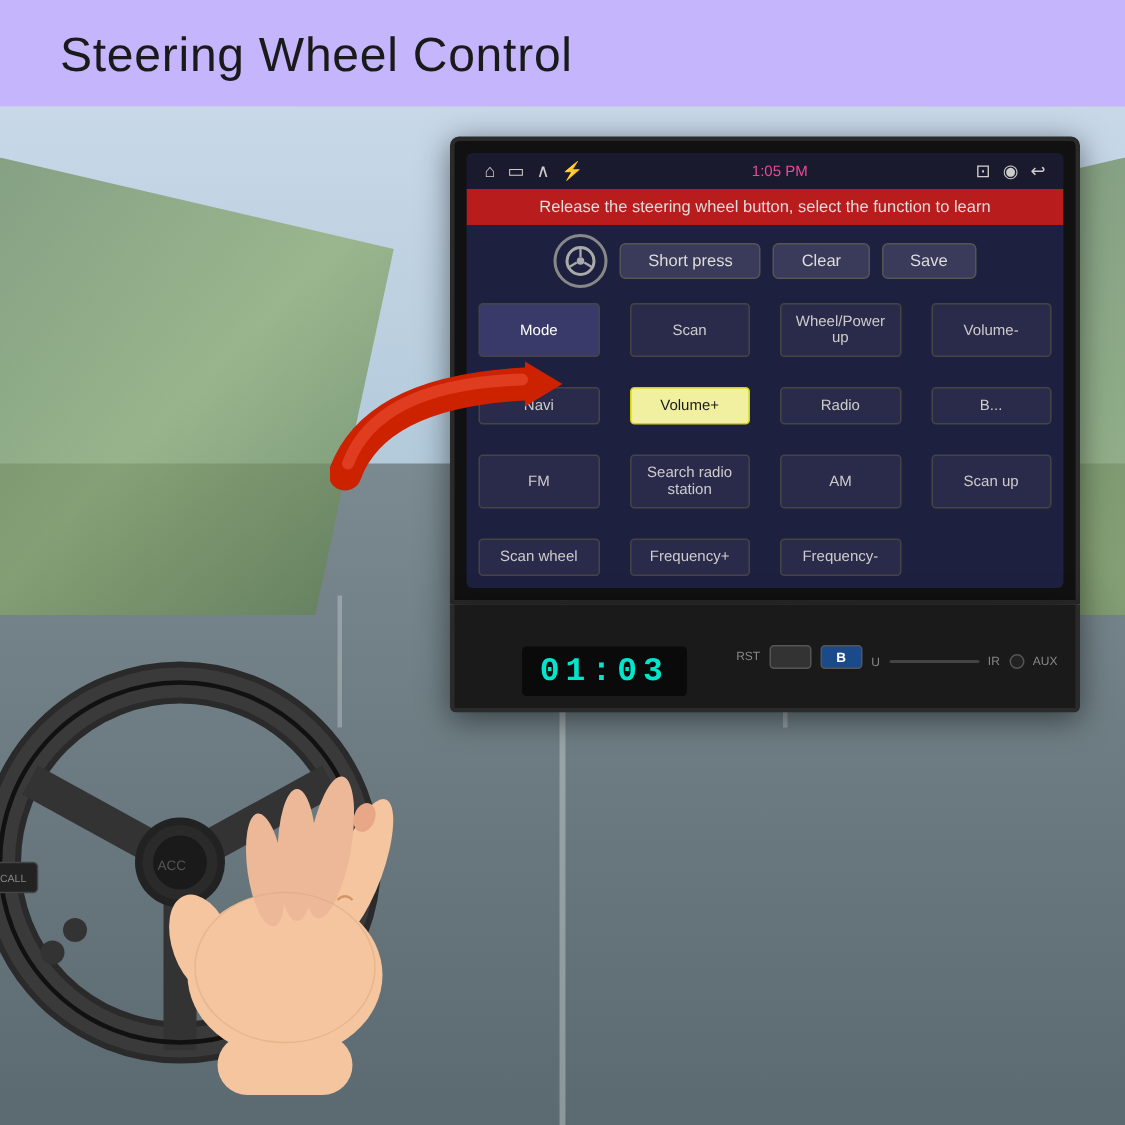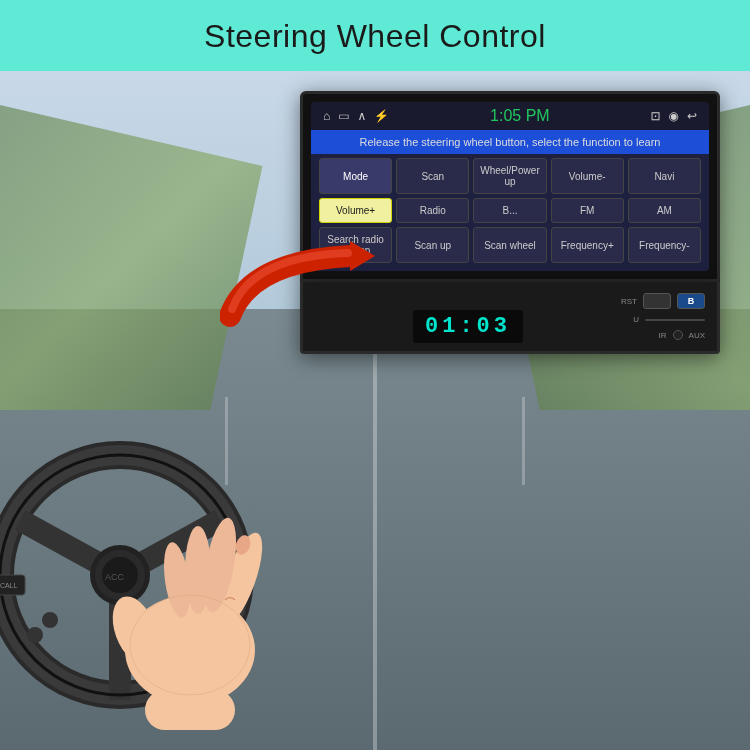--- a/index.html
+++ b/index.html
@@ -17,23 +17,23 @@
       background: #f0f0f0;
       display: flex;
       flex-direction: column;
       align-items: center;
       position: relative;
       overflow: hidden;
     }
 
     
     .header-section {
-      background: #5eead4;
+      background: #c4b5fd;
       width: 100%;
-      text-align: center;
+      text-align: left;
       padding: 18px 40px 10px;
       z-index: 10;
     }
 
     .main-title {
       font-size: 32px;
       font-weight: 400;
       color: #1a1a1a;
       letter-spacing: 0.5px;
       margin-bottom: 6px;
@@ -103,34 +103,34 @@
       gap: 8px;
       align-items: center;
     }
 
     .status-icon {
       color: #ccc;
       font-size: 12px;
     }
 
     .status-time {
-      color: #22c55e;
-      font-size: 16px;
+      color: #ec4899;
+      font-size: 10px;
       font-weight: 500;
     }
 
     .status-icons-right {
       display: flex;
       gap: 8px;
       align-items: center;
     }
 
     
     .instruction-text {
-      background: #1d4ed8;
+      background: #b91c1c;
       text-align: center;
       padding: 6px 14px;
       color: #ddd;
       font-size: 11px;
     }
 
     
     .control-row {
       background: #1e2040;
       display: flex;
@@ -160,22 +160,22 @@
       font-size: 11px;
       padding: 5px 18px;
       cursor: pointer;
     }
 
     
     .function-grid {
       background: #1e2040;
       padding: 4px 8px 8px;
       display: grid;
-      grid-template-columns: repeat(5, 1fr);
-      gap: 4px;
+      grid-template-columns: repeat(4, 1fr);
+      gap: 20px;
     }
 
     .func-btn {
       background: #2a2a4a;
       border: 1px solid #444;
       border-radius: 3px;
       color: #ccc;
       font-size: 10px;
       padding: 6px 4px;
       text-align: center;
@@ -214,21 +214,21 @@
       font-size: 22px;
       font-weight: bold;
       letter-spacing: 4px;
       padding: 4px 12px;
       border-radius: 3px;
       margin-top: 20px;
     }
 
     .device-controls-right {
       display: flex;
-      flex-direction: column;
+      flex-direction: row;
       gap: 6px;
       align-items: flex-end;
       justify-content: flex-end;
     }
 
     .btn-row {
       display: flex;
       gap: 6px;
       align-items: center;
     }
@@ -363,36 +363,50 @@
               <span class="status-icon" title="Cast">⊡</span>
               <span class="status-icon" title="Location">◉</span>
               <span class="status-icon" title="Back">↩</span>
             </div>
           </div>
 
           <div class="instruction-text">
             <span>Release the steering wheel button, select the function to learn</span>
           </div>
 
+          <div class="control-row">
+            <div class="steering-icon">
+              <svg width="22" height="22" viewBox="0 0 22 22">
+                <circle cx="11" cy="11" r="9" fill="none" stroke="#aaa" stroke-width="2"></circle>
+                <circle cx="11" cy="11" r="2.5" fill="#aaa"></circle>
+                <line x1="11" y1="2" x2="11" y2="8.5" stroke="#aaa" stroke-width="1.5"></line>
+                <line x1="3.5" y1="15" x2="8.5" y2="12" stroke="#aaa" stroke-width="1.5"></line>
+                <line x1="18.5" y1="15" x2="13.5" y2="12" stroke="#aaa" stroke-width="1.5"></line>
+              </svg>
+            </div>
+            <button class="ctrl-btn">Short press</button>
+            <button class="ctrl-btn">Clear</button>
+            <button class="ctrl-btn">Save</button>
+          </div>
 
           <div class="function-grid">
 
             <button class="func-btn active-mode">Mode</button>
             <button class="func-btn">Scan</button>
             <button class="func-btn">Wheel/Power up</button>
             <button class="func-btn">Volume-</button>
 
             <button class="func-btn">Navi</button>
             <button class="func-btn highlighted">Volume+</button>
             <button class="func-btn">Radio</button>
             <button class="func-btn">B...</button>
 
             <button class="func-btn">FM</button>
+            <button class="func-btn">Search radio station</button>
             <button class="func-btn">AM</button>
-            <button class="func-btn">Search radio station</button>
 
             <button class="func-btn">Scan up</button>
             <button class="func-btn">Scan wheel</button>
             <button class="func-btn">Frequency+</button>
             <button class="func-btn">Frequency-</button>
           </div>
 
         </div>
       </div>
 

